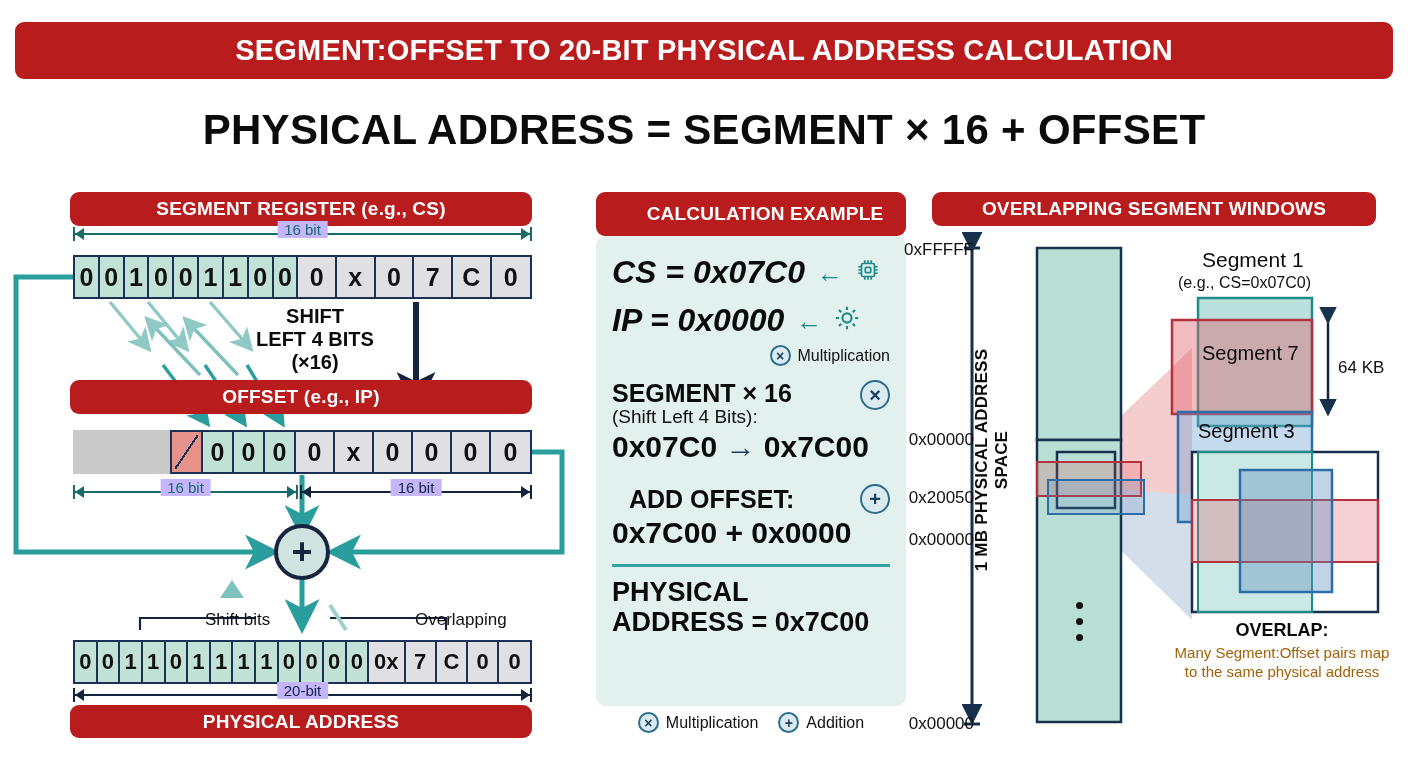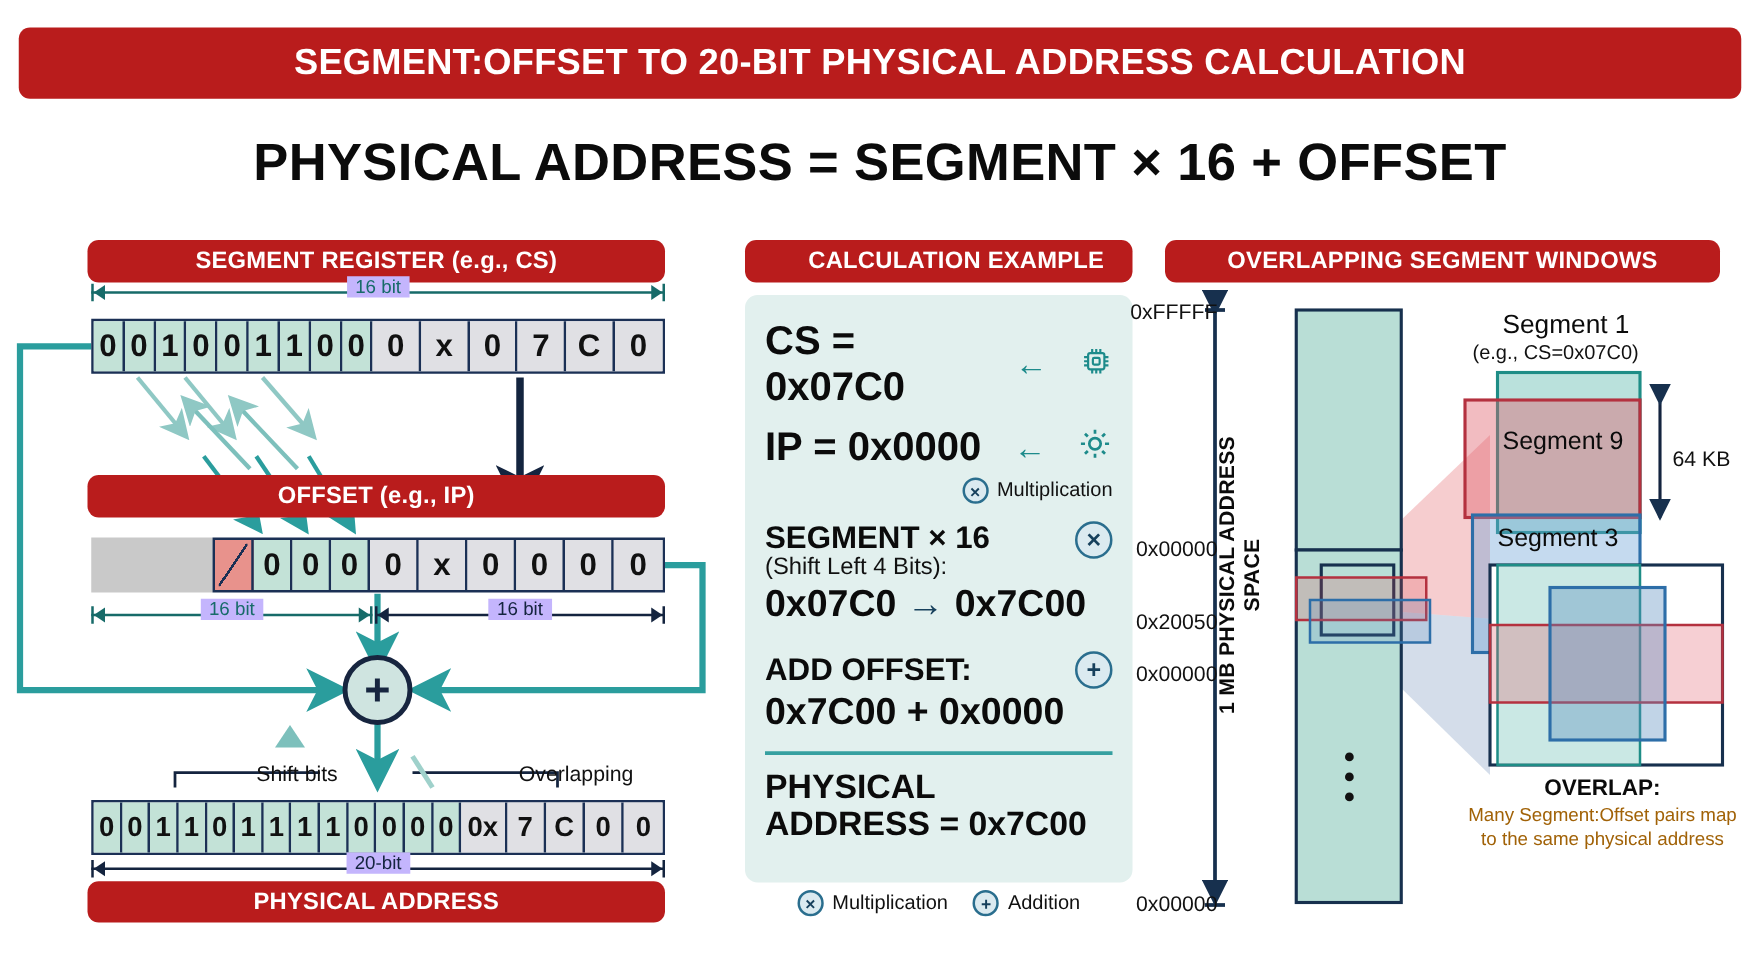--- a/index.html
+++ b/index.html
@@ -28,21 +28,21 @@
     font-size:29px;
   }
   #formula{
     position:absolute; left:0; top:95px; width:1408px; height:70px;
     display:flex; align-items:center; justify-content:center;
     font-size:42px; font-weight:bold; color:#0b0b0b; letter-spacing:.3px;
   }
 
   
   #left-header{ position:absolute; left:70px; top:192px; width:462px; height:34px; font-size:19px;}
-  #mid-header{ position:absolute; left:596px; top:192px; width:310px; height:34px; font-size:19px;padding-left:28px;}
+  #mid-header{ position:absolute; left:596px; top:192px; width:310px; height:44px; font-size:19px;padding-left:28px;}
   #right-header{ position:absolute; left:932px; top:192px; width:444px; height:34px; font-size:19px;}
 
   
   #left-panel{ position:absolute; left:0; top:180px; width:580px; height:580px; }
 
   .bitrow{ position:absolute; display:flex; border:2px solid #1b3055; height:44px; }
   .cell{
     border-right:2px solid #1b3055;
     display:flex; align-items:center; justify-content:center;
     font-weight:bold; font-size:25px; color:#111;
@@ -102,21 +102,21 @@
   .braceLabel{ position:absolute; font-size:17px; color:#111; }
   #shift-bits-lbl{ left:205px; top:430px; }
   #overlap-lbl{ left:415px; top:430px; }
 
   
   #mid-panel{
     position:absolute; left:596px; top:236px; width:310px; height:470px;
     background:#e2f0ee; border-radius:10px; padding:18px 16px 12px 16px;
   }
   .mid-line{ font-weight:bold; color:#0b0b0b; }
-  #cs-line, #ip-line{ font-size:32px; display:flex; align-items:center; gap:26px; }
+  #cs-line, #ip-line{ font-size:32px; display:flex; align-items:center; gap:12px;font-style:italic; }
   #ip-line{ margin-top:11px; }
   .mid-arrow{ color:#1d8b8b; font-size:26px; line-height:1;}
   .icon-chip, .icon-gear{ color:#1d8b8b; }
 
   .legend-row{ display:flex; align-items:center; gap:7px; font-size:16px; color:#111; }
   #mult-legend-top{ justify-content:flex-end; margin-top:6px; }
 
   .opbadge{
     display:inline-flex; align-items:center; justify-content:center;
     width:21px; height:21px; border-radius:50%;
@@ -125,21 +125,21 @@
   }
   .opbadge.big{ width:30px; height:30px; font-size:20px; }
 
   #seg16-block{ margin-top:14px; display:flex; justify-content:space-between; align-items:flex-start;}
   #seg16-title{ font-size:25px; font-weight:bold; color:#0b0b0b; line-height:1.05;}
   #seg16-sub{ font-size:19px; font-weight:normal; color:#111; }
   #shift-eq{ font-size:30px; font-weight:bold; color:#0b0b0b; margin-top:2px; white-space:nowrap;}
   #shift-eq .arrowglyph{ color:#17405c; }
 
   #add-block{ margin-top:20px; display:flex; justify-content:space-between; align-items:center;}
-  #add-title{ font-size:25px; font-weight:bold; color:#0b0b0b;}
+  #add-title{ font-size:25px; font-weight:bold; color:#0b0b0b;margin-left:17px;}
   #add-eq{ font-size:30px; font-weight:bold; color:#0b0b0b; margin-top:2px;}
 
   #mid-divider{ height:3px; background:#36a0a0; margin:14px 0 10px 0; }
   #pa-result{ font-size:27px; font-weight:bold; color:#0b0b0b; line-height:1.12;}
 
   #mid-footer{
     position:absolute; left:596px; top:712px; width:310px;
     display:flex; justify-content:center; gap:20px; font-size:16px; color:#111;
   }
 
@@ -236,20 +236,24 @@
     <div class="cell">0</div>
     <div class="cell">0</div>
     <div class="cell gray wide">0</div>
     <div class="cell gray wide">x</div>
     <div class="cell gray wide">0</div>
     <div class="cell gray wide">7</div>
     <div class="cell gray wide">C</div>
     <div class="cell gray wide">0</div>
   </div>
 
+  <div id="shift-label">
+    <div>SHIFT</div>
+    <div>LEFT 4 BITS (×16)</div>
+  </div>
 
   <div class="navybar" style="position:absolute;left:70px;top:200px;width:462px;height:34px;font-size:19px;">OFFSET (e.g., IP)</div>
 
   <div id="offset-row" class="bitrow">
     <div class="grayblock"></div>
     <div class="boxed">
       <div class="cell red"></div>
       <div class="cell">0</div>
       <div class="cell">0</div>
       <div class="cell">0</div>
@@ -434,19 +438,19 @@
   <div class="addr-tick" style="left:-42px; top:484px;">0x00000</div>
 
   <div class="dots" style="left:146px; top:372px;">
     <i></i>
       <i></i>
       <i></i>
   </div>
 
   <div id="seg1-label" class="seg-label" style="left:272px; top:18px;">Segment 1</div>
   <div id="seg1-sub" style="left:248px; top:44px;">(e.g., CS=0x07C0)</div>
-  <div class="seg-label" style="left:272px; top:112px;">Segment 9</div>
+  <div class="seg-label" style="left:272px; top:112px;">Segment 7</div>
   <div class="seg-label" style="left:268px; top:190px;">Segment 3</div>
   <div id="kb-label" style="left:408px; top:128px;">64 KB</div>
 
   <div id="overlap-title" style="left:242px; top:390px;">OVERLAP:</div>
   <div id="overlap-text" style="left:242px; top:414px;">Many Segment:Offset pairs map to the same physical address</div>
 </div>
 
 </body></html>

